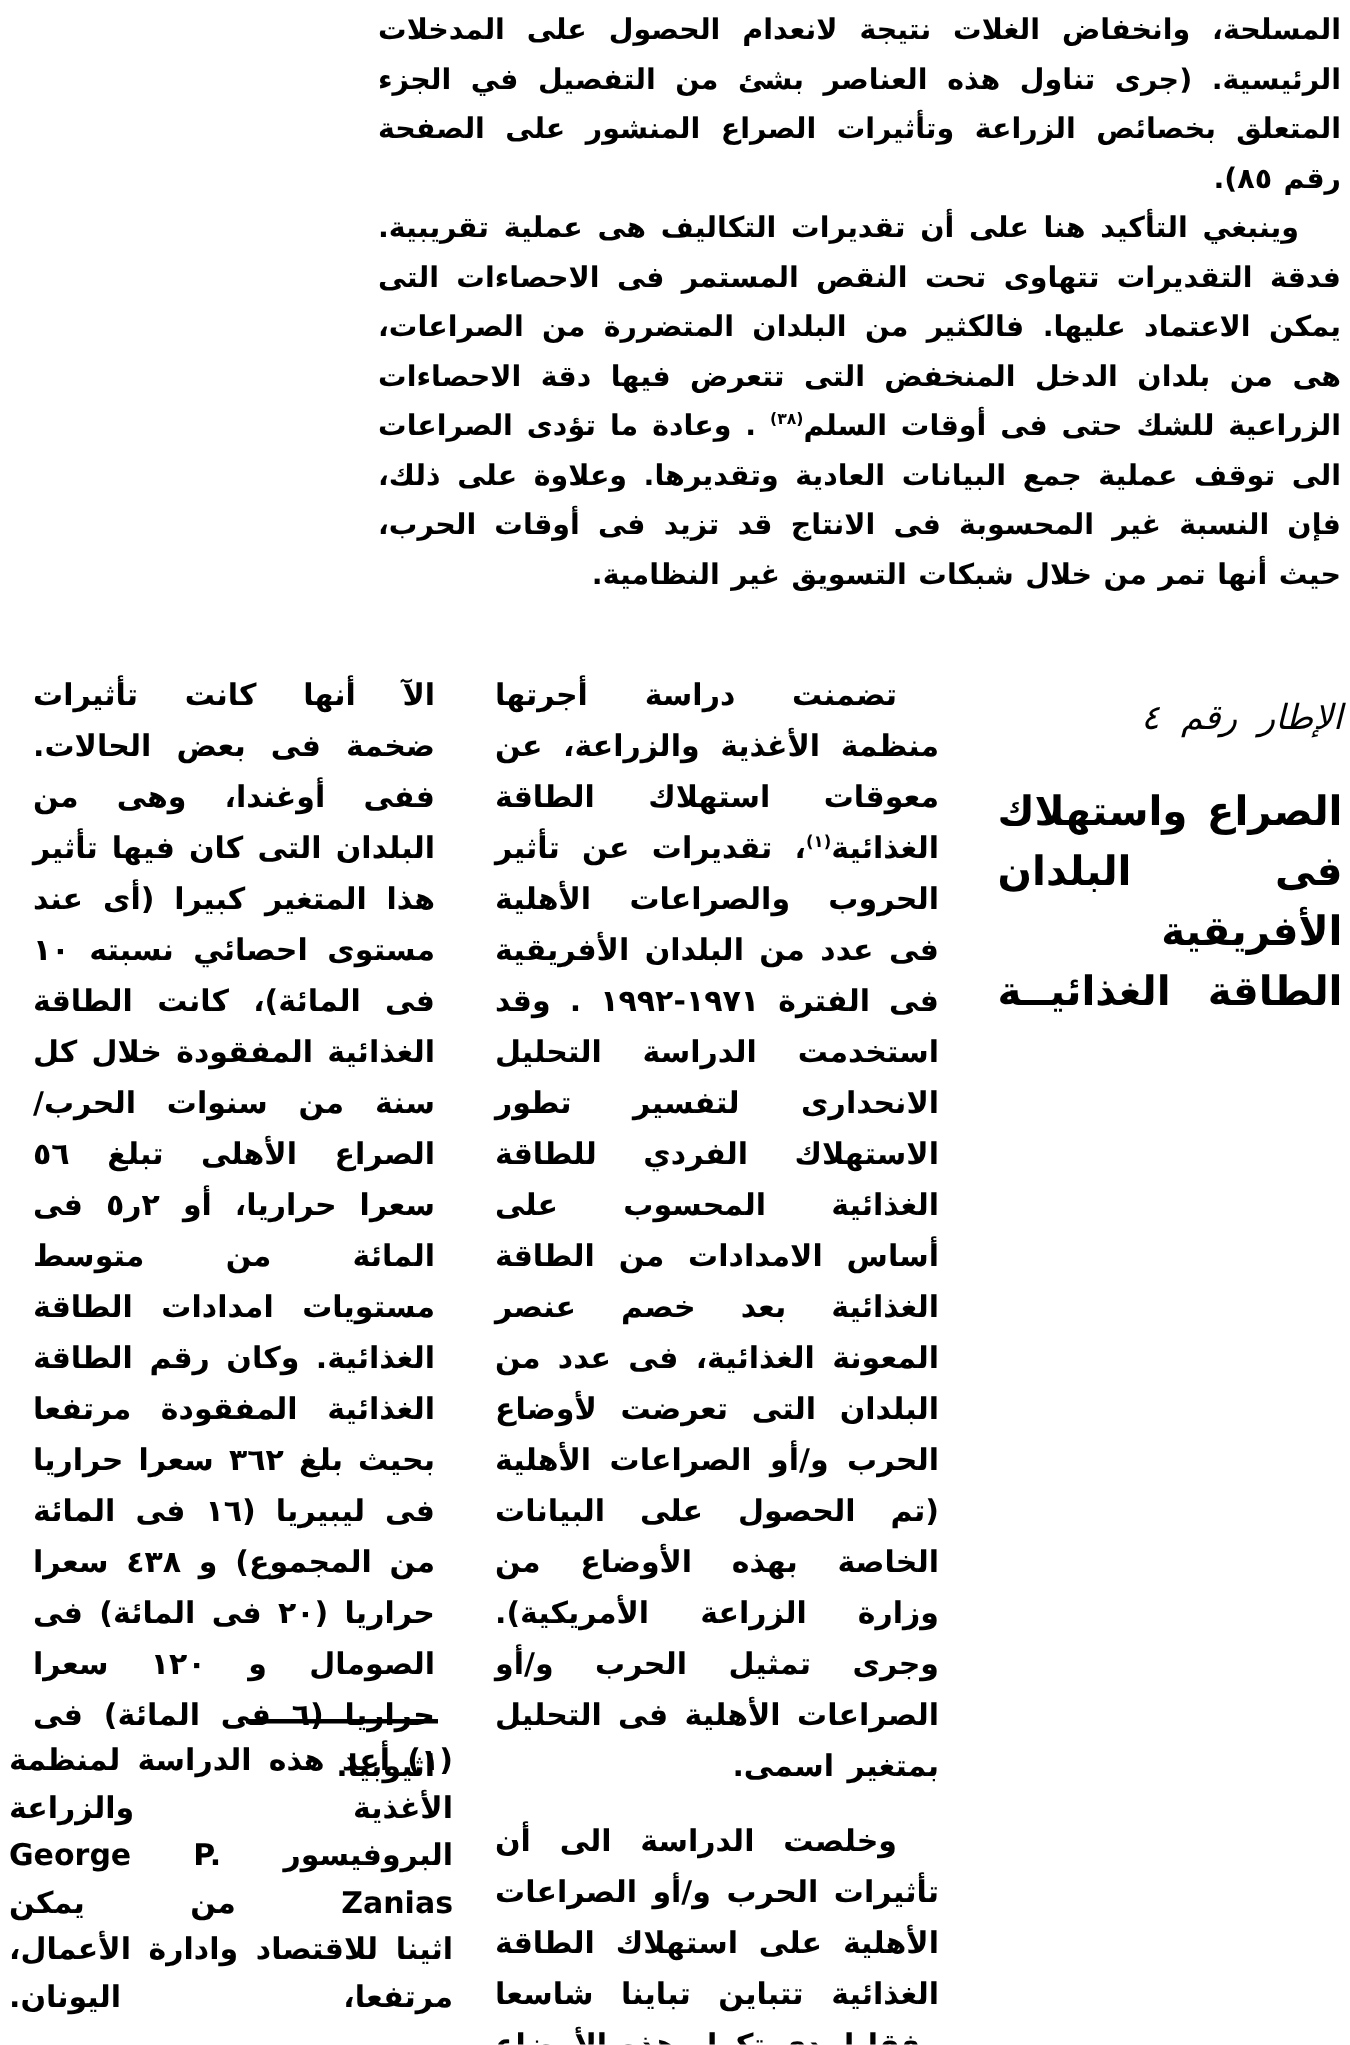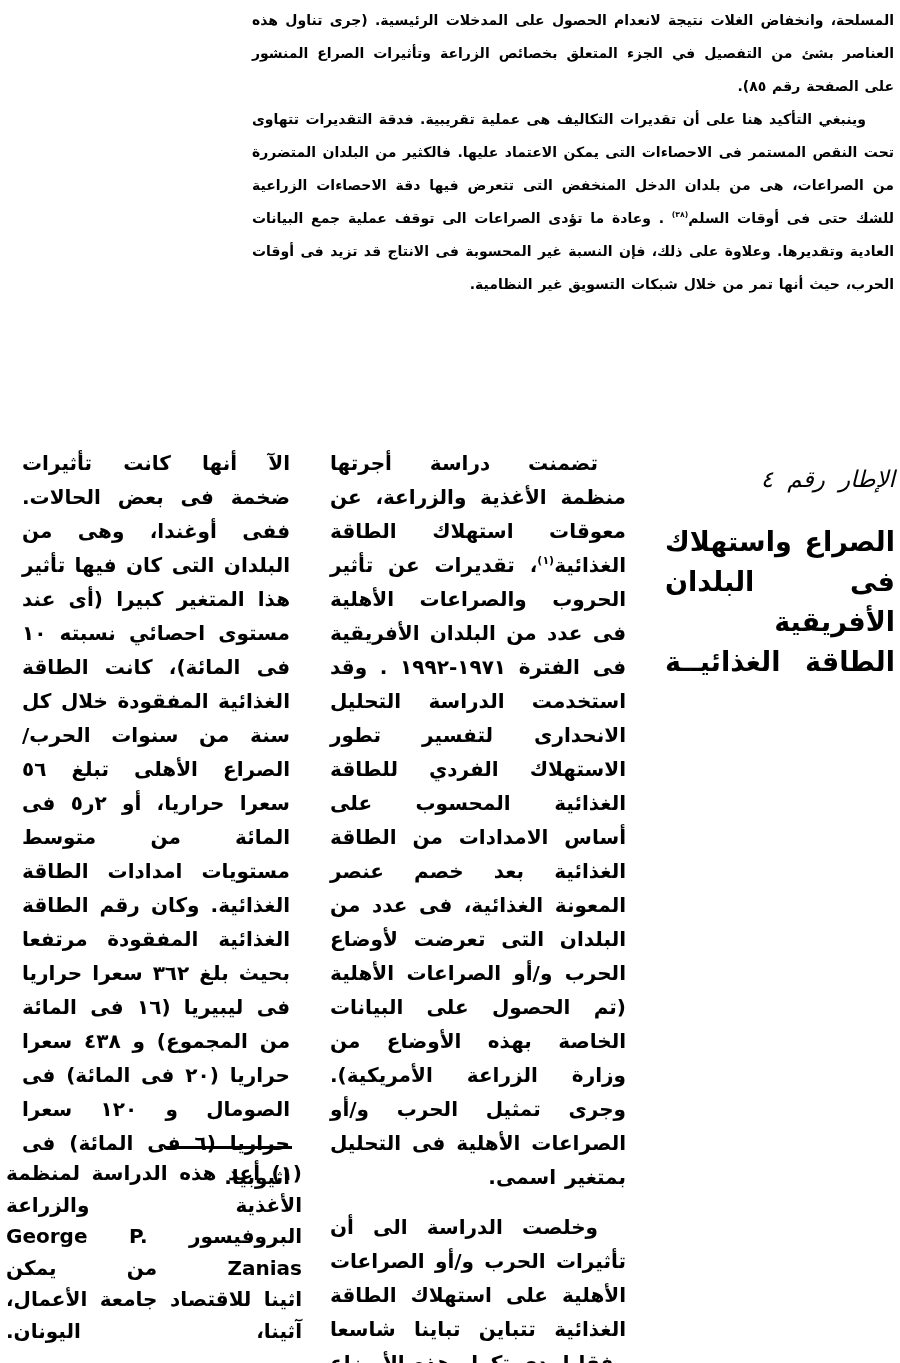--- a/index.html
+++ b/index.html
@@ -7,21 +7,21 @@
     width:900px;height:1363px;
     font-family:"DejaVu Sans",sans-serif;
     color:#000;
     overflow:hidden;
   }
   .page{position:relative;width:900px;height:1363px;direction:rtl;background:#fff;}
 
   
   .top-block{
     position:absolute;top:4px;right:6px;width:642px;
-    font-size:14px;line-height:33px;font-weight:bold;
+    font-size:19px;line-height:33px;font-weight:bold;
     text-align:justify;word-spacing:1px;
   }
   .top-block p{margin:0;}
   .p-indent{text-indent:28px;}
 
   
   .box-head{position:absolute;top:430px;right:5px;width:244px;}
   .kicker{
     font-size:23px;font-style:italic;font-weight:normal;
     text-align:right;word-spacing:7px;line-height:1.2;margin-top:36px;
@@ -80,18 +80,18 @@
 
   <section class="col col-left">
     <p>الآ أنها كانت تأثيرات ضخمة فى بعض الحالات. ففى أوغندا، وهى من البلدان التى كان فيها تأثير هذا المتغير كبيرا (أى عند مستوى احصائي نسبته ١٠ فى المائة)، كانت الطاقة الغذائية المفقودة خلال كل سنة من سنوات الحرب/الصراع الأهلى تبلغ ٥٦ سعرا حراريا، أو ٢ر٥ فى المائة من متوسط مستويات امدادات الطاقة الغذائية. وكان رقم الطاقة الغذائية المفقودة مرتفعا بحيث بلغ ٣٦٢ سعرا حراريا فى ليبيريا (١٦ فى المائة من المجموع) و ٤٣٨ سعرا حراريا (٢٠ فى المائة) فى الصومال و ١٢٠ سعرا حراريا (٦ فى المائة) فى اثيوبيا.</p>
   </section>
 
   <div class="fn-rule"></div>
 
   <section class="footnote">
     <div class="fn-line">(١) أعد هذه الدراسة لمنظمة الأغذية والزراعة</div>
     <div class="fn-line">البروفيسور ⁦George P. Zanias⁩ من يمكن</div>
-    <div class="fn-line">اثينا للاقتصاد جامعة الأعمال، آثينا، اليونان.</div>
+    <div class="fn-line">اثينا للاقتصاد وادارة الأعمال، مرتفعا، اليونان.</div>
   </section>
 
   <div class="page-number">٧١</div>
 
 </div>
 
 </body></html>

